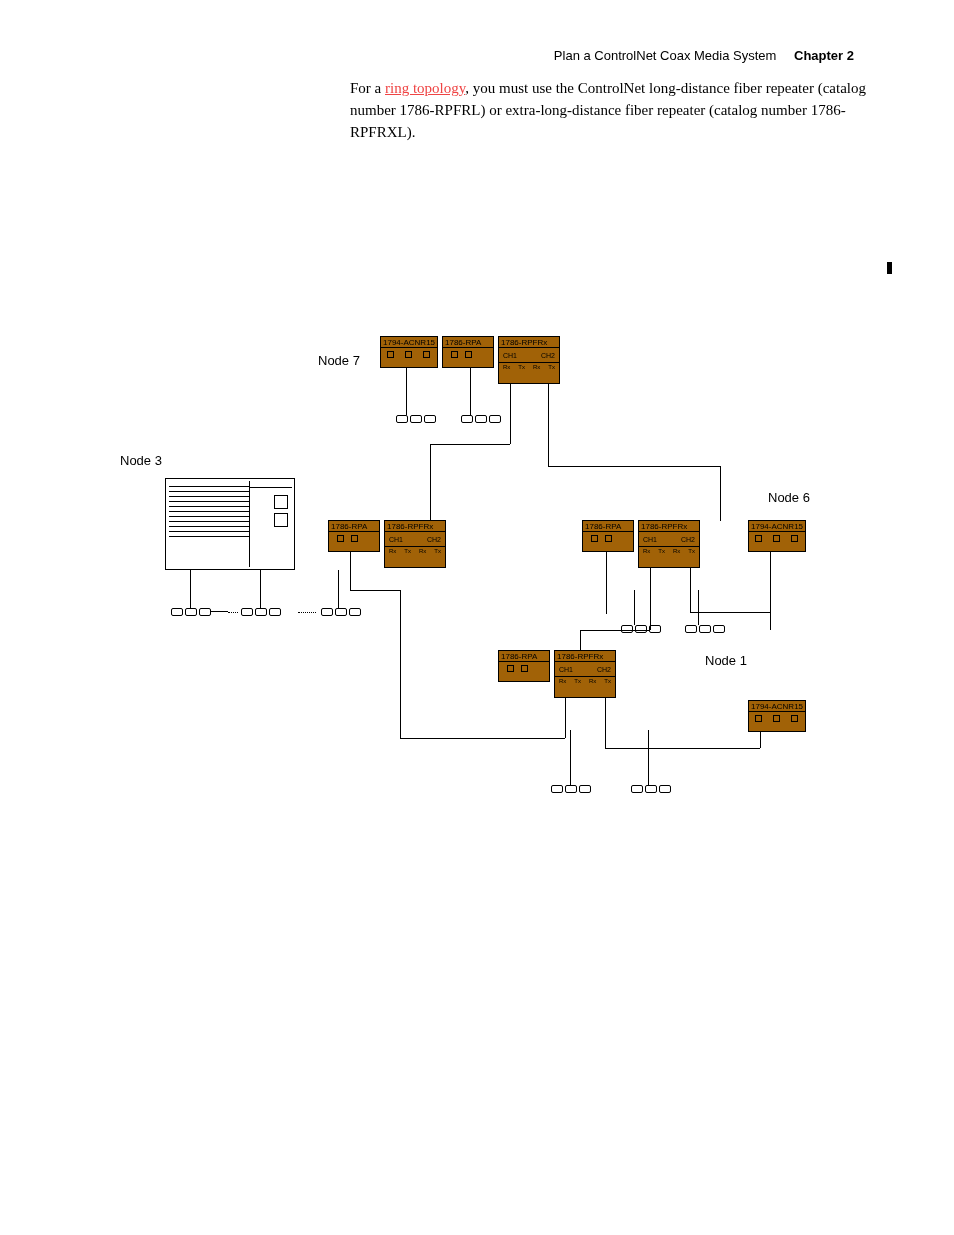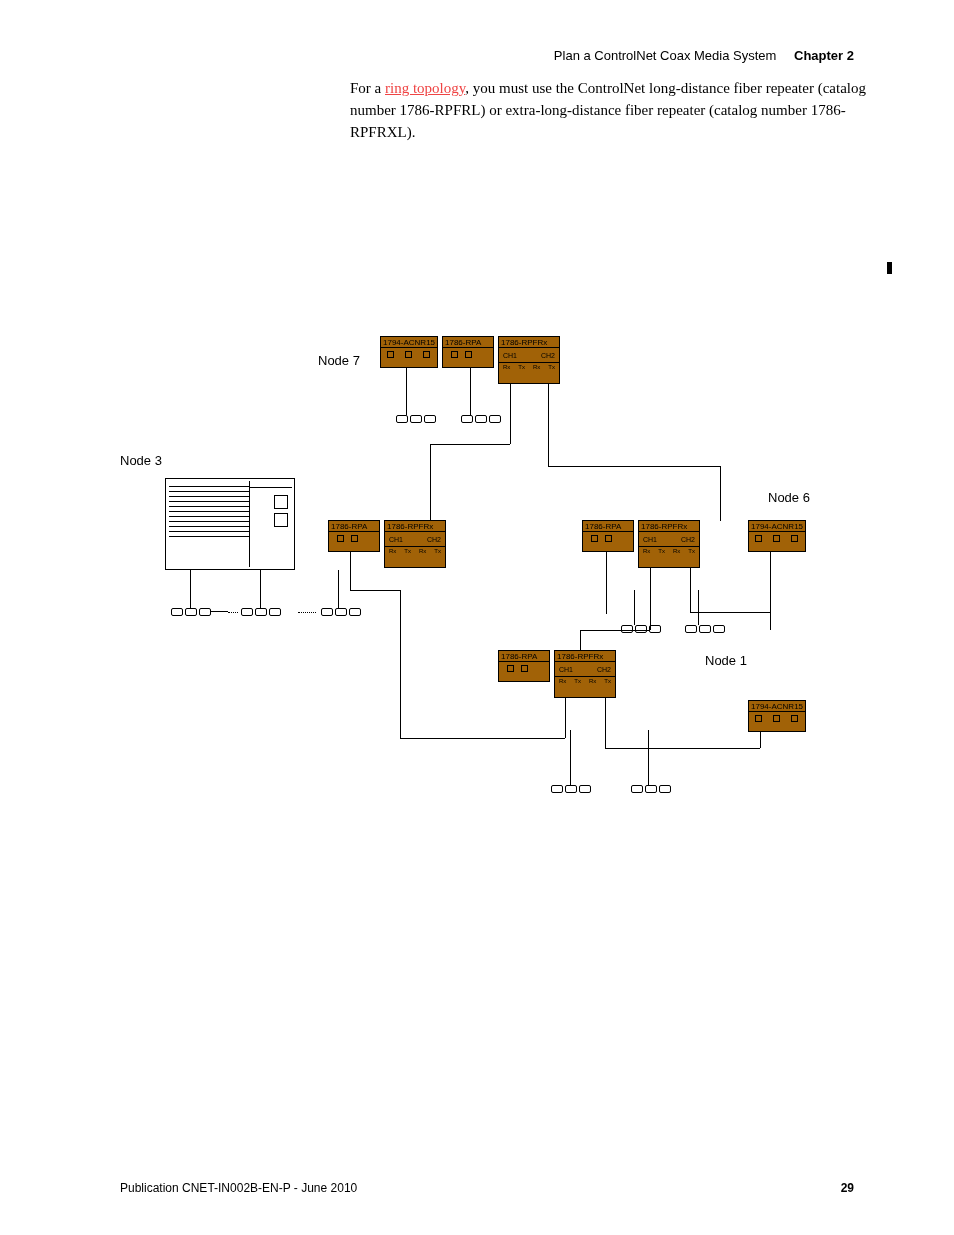--- a/index.html
+++ b/index.html
@@ -325,18 +325,14 @@
     <div style="position:absolute; left:148px; top:282px; width:18px; border-top:1px dotted #000;"></div>
 
     <div class="wire v" style="left:420px; top:400px; height:55px;"></div>
     <div class="wire v" style="left:498px; top:400px; height:55px;"></div>
 
     <div class="wire v" style="left:484px; top:260px; height:35px;"></div>
     <div class="wire v" style="left:548px; top:260px; height:35px;"></div>
 
   </div>
 
-  <div class="footer">
-    <span>Publication CNET-IN002B-EN-P - June 2010</span>
-    <span class="pg">29</span>
-  </div>
 
 </div>
 
 </body></html>

